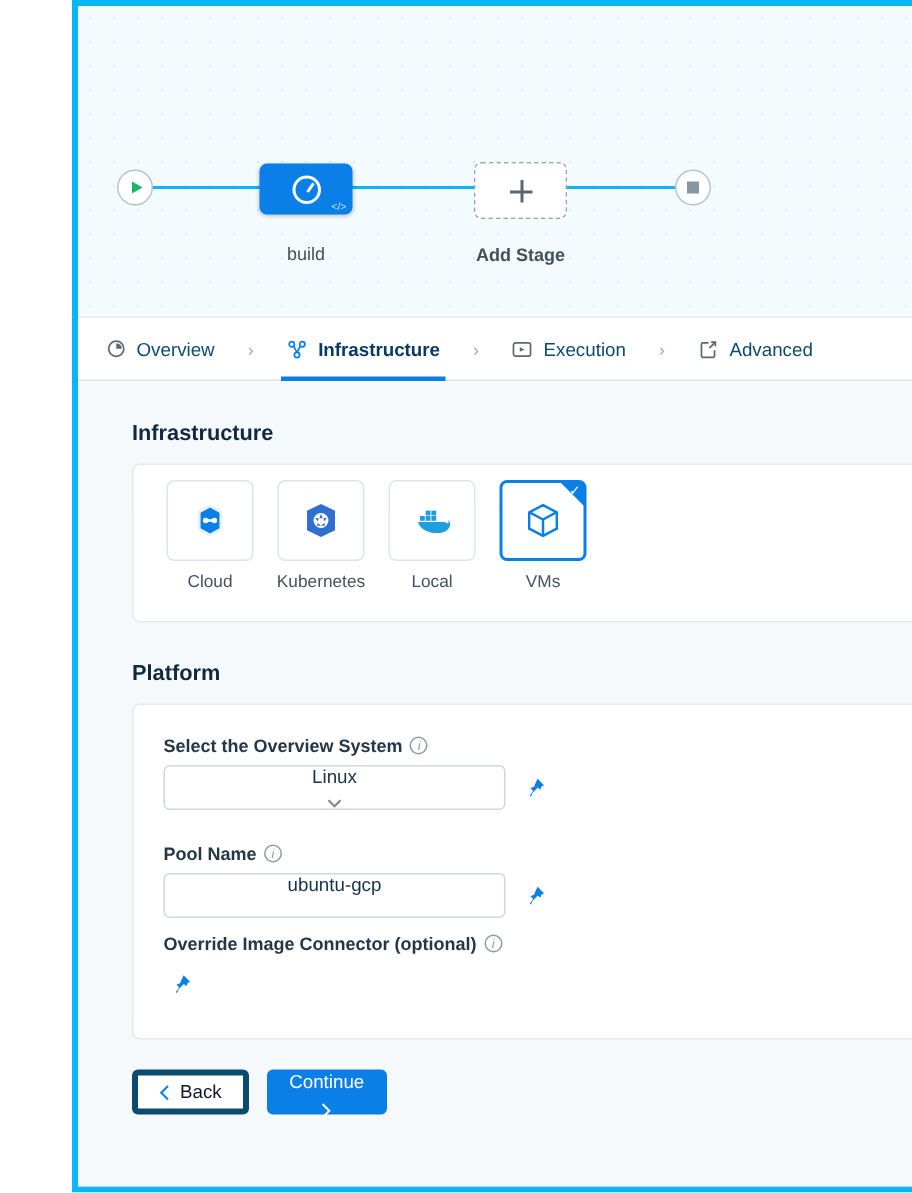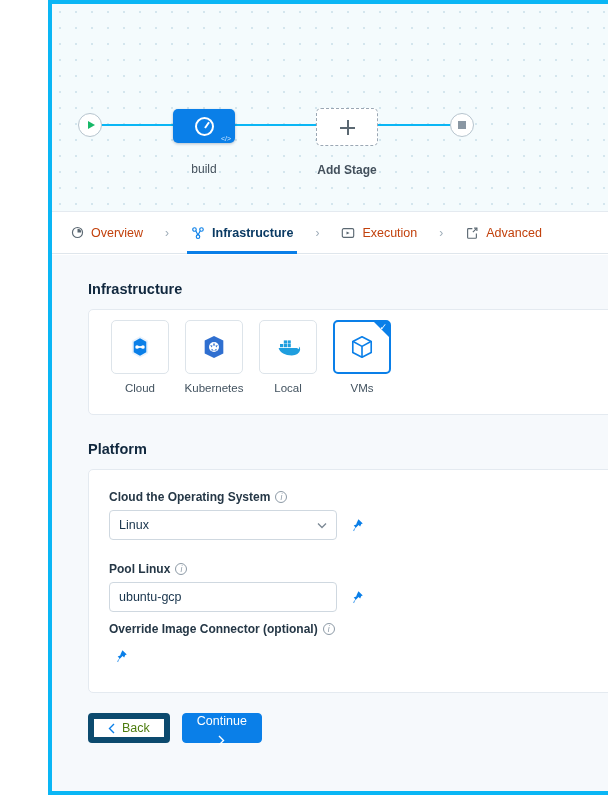--- a/index.html
+++ b/index.html
@@ -118,21 +118,21 @@
     height: 42px;
     background: #ffffff;
     display: flex; align-items: center;
     padding-left: 14px;
     border-bottom: 1px solid #dfe6ec;
     position: relative;
   }
   .tab {
     display: flex; align-items: center; gap: 7px;
     font-size: 12.5px;
-    color: #c2410c;
+    color: #0c4a6e;
     height: 42px;
     padding: 0 4px;
     cursor: pointer;
   }
   .tab.active {
     color: #0a3a63; font-weight: bold;
     box-shadow: inset 0 -3px 0 #0a7fe8;
   }
   .chev {
     color: #9fadb9; font-size: 12px;
@@ -219,20 +219,21 @@
   }
   .select, .text-input {
     width: 228px; height: 30px;
     border: 1px solid #cfd8e0;
     border-radius: 4px;
     background: #ffffff;
     font-size: 12.5px; color: #17334b;
     display: flex; align-items: center;
     padding: 0 9px;
     justify-content: space-between;
+    flex-direction: column;
   }
   .select .caret { color: #7b8894; font-size: 10px; }
   .placeholder { color: #9aa7b3; }
   .pin {
     width: 24px; height: 28px;
     display: flex; align-items: center; justify-content: center;
     color: #0a7fe8; cursor: pointer;
   }
   .platform-inner { padding: 20px 20px 22px 20px; }
   .gap-22 { height: 22px; }
@@ -243,21 +244,21 @@
     display: flex; gap: 12px;
     padding: 20px 0 0 36px;
   }
   .btn {
     height: 30px; border-radius: 4px;
     font-size: 12.5px;
     display: inline-flex; align-items: center; gap: 7px;
     padding: 0 14px;
     cursor: pointer;
   }
-  .btn-back { background:#fff; border:6px solid #0c4a6e; color:#4d7c0f; }
+  .btn-back { background:#fff; border:4px solid #0c4a6e; color:#0f172a; }
   .btn-continue { background:#0a7fe8; border:1px solid #0a7fe8; color:#fff;flex-direction:column; }
   svg { display: block; }
 </style>
 </head>
 <body>
 
 <div id="root">
 
   <div class="canvas">
     <div class="line line-a"></div>
@@ -399,21 +400,21 @@
 
       </div>
     </div>
 
     <div class="section-title">Platform</div>
 
     <div class="card">
       <div class="platform-inner">
 
         <div class="field-label">
-          <span>Cloud the Operating System</span>
+          <span>Select the Overview System</span>
           <span class="info-i">i</span>
         </div>
         <div class="field-row">
           <div class="select">
             <span>Linux</span>
             <span class="caret">
               <svg width="10" height="7" viewBox="0 0 10 7">
                   <path d="M1 1.5 L5 5.5 L9 1.5" fill="none" stroke="#7b8894" stroke-width="1.3"></path>
                 </svg>
             </span>
@@ -421,21 +422,21 @@
           <span class="pin">
             <svg width="14" height="14" viewBox="0 0 16 16" fill="#0a7fe8">
                 <path d="M9.6 1.4 L14.6 6.4 l-1.7 .5 -1.3 2.9 -1.8-1.8 -4.3 4.3 -.9 2.7 -.9-.9 2.5-3.5 -2-2 2.9-1.3 .5-1.7 Z"></path>
               </svg>
           </span>
         </div>
 
         <div class="gap-22"></div>
 
         <div class="field-label">
-          <span>Pool Linux</span>
+          <span>Pool Name</span>
           <span class="info-i">i</span>
         </div>
         <div class="field-row">
           <div class="text-input">
             <span>ubuntu-gcp</span>
           </div>
           <span class="pin">
             <svg width="14" height="14" viewBox="0 0 16 16" fill="#0a7fe8">
                 <path d="M9.6 1.4 L14.6 6.4 l-1.7 .5 -1.3 2.9 -1.8-1.8 -4.3 4.3 -.9 2.7 -.9-.9 2.5-3.5 -2-2 2.9-1.3 .5-1.7 Z"></path>
               </svg>

